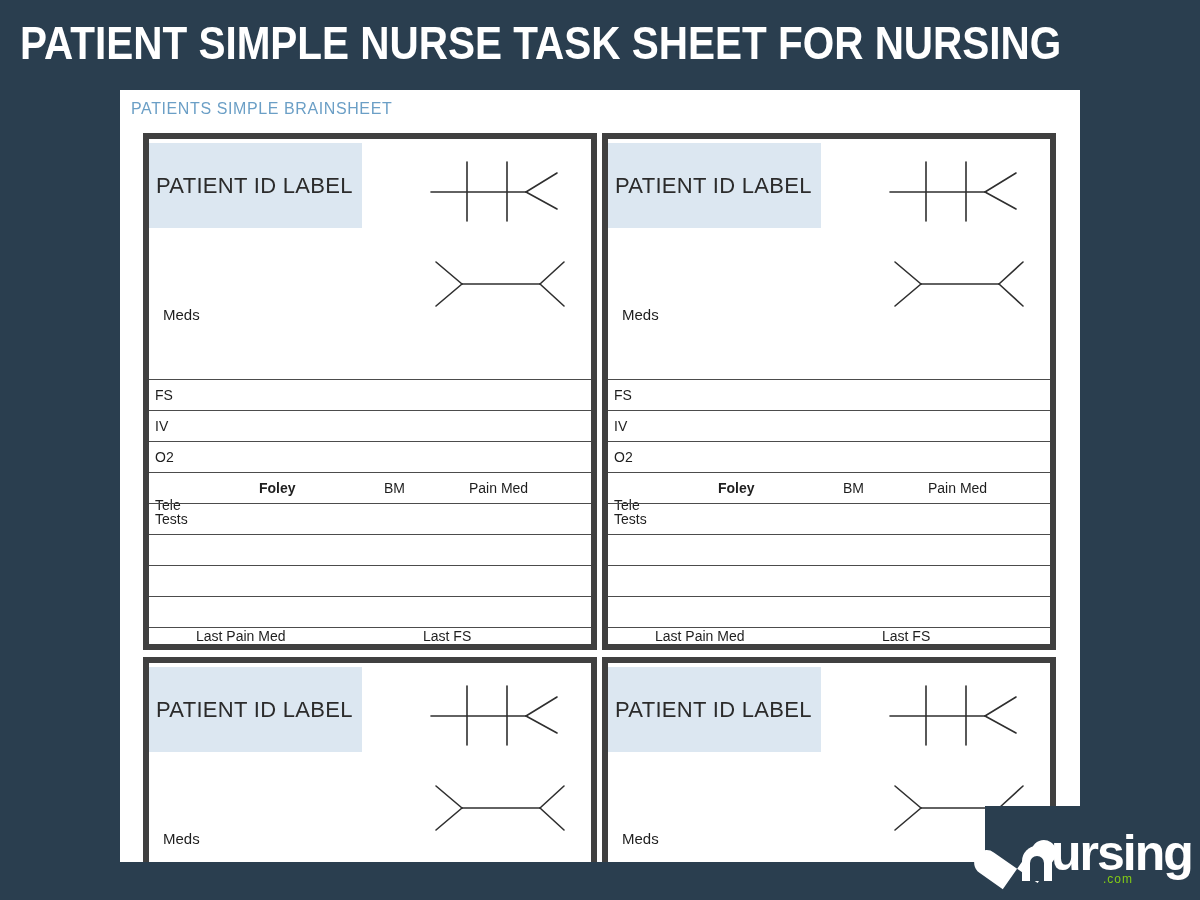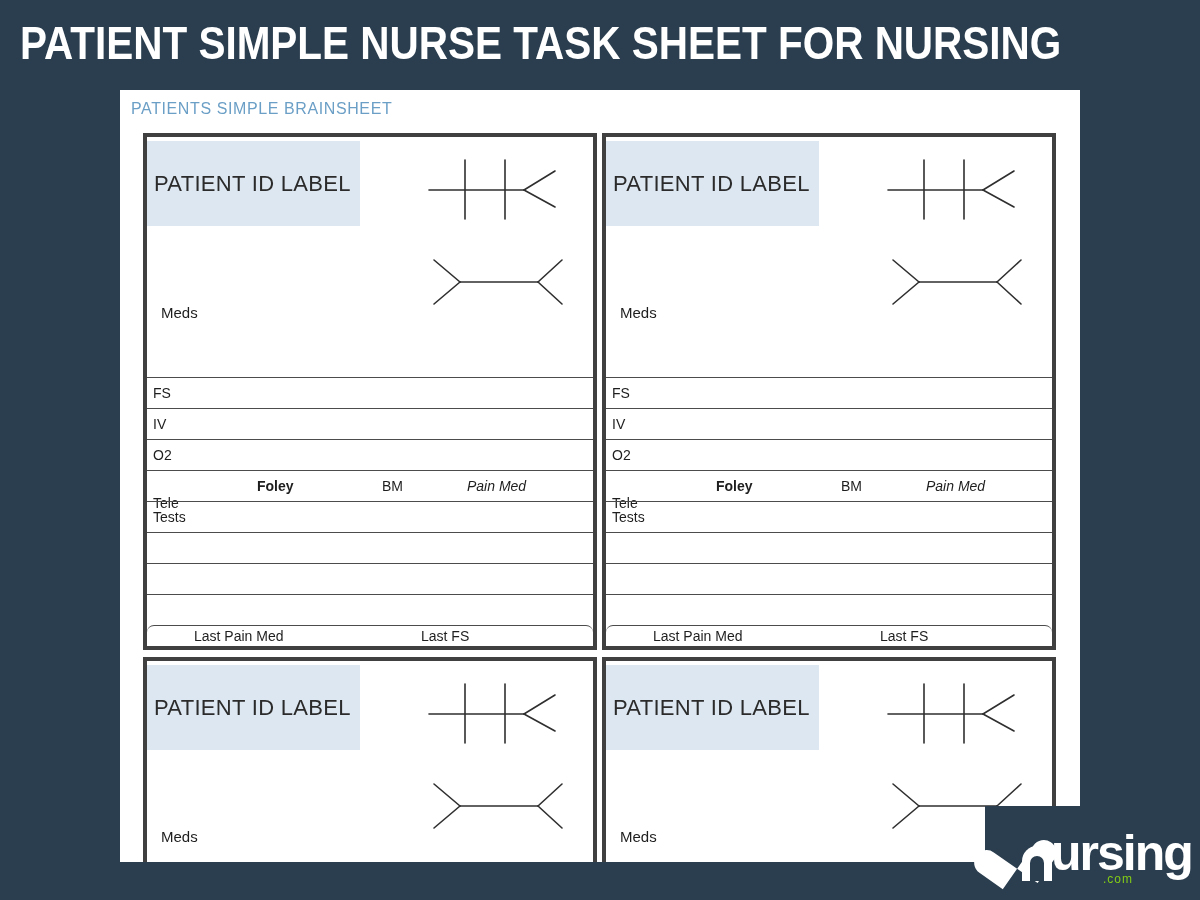--- a/index.html
+++ b/index.html
@@ -25,21 +25,21 @@
     background:#ffffff; overflow:hidden;padding-left:48px;
   }
   .sheet-header {
     position:absolute; left:11px; top:10px;
     font-size:16px; font-weight:500; letter-spacing:0.6px;
     color:#6b9fc6;
   }
   
   .card {
     position:absolute; width:454px; height:517px;
-    border:4px solid #404040; background:#ffffff;
+    border:6px solid #404040; background:#ffffff;
     display:flex; flex-direction:column;
   }
   .card:nth-child(1){ left:23px;  top:43px; }
   .card:nth-child(2){ left:482px; top:43px; }
   .card:nth-child(3){ left:23px;  top:567px; }
   .card:nth-child(4){ left:482px; top:567px; }
 
   .card-top { position:relative; height:240px; flex:none; }
   .id-box {
     position:absolute; left:0; top:4px; width:213px; height:85px;
@@ -51,22 +51,22 @@
   .fb.bmp { left:280px; top:20px; }
   .fb.cbc { left:285px; top:120px; }
   .fb line { stroke:#2f2f2f; stroke-width:1.6; stroke-linecap:round; }
 
   .row {
     flex:none; height:31px; border-top:1.5px solid #4c4c4c;
     position:relative; font-size:14px; color:#1e1e1e;
   }
   .row .lbl { position:absolute; top:50%; transform:translateY(-50%); left:6px; white-space:nowrap; }
   .row .s1 { left:6px;margin-top:17px; }  .row .s2 { left:110px;font-weight:bold; }
-  .row .s3 { left:235px;text-align:right; } .row .s4 { left:320px;font-style:italic; }
-  .row.last { flex:1 1 auto;border-radius:7px; }
+  .row .s3 { left:235px;text-align:right; } .row .s4 { left:320px; }
+  .row.last { flex:1 1 auto; }
   .row.last .lp { left:47px; } .row.last .lf { left:274px; }
 
   
   .logo-box {
     position:absolute; left:985px; top:806px; width:215px; height:94px;
     background:#2a3e4f; z-index:5; cursor:pointer;
   }
   .heart { position:absolute; left:4px; top:22px; width:50px; height:46px; transform:rotate(-10deg); }
   .heart::before, .heart::after {
     content:""; position:absolute; top:0; width:25px; height:41px;

